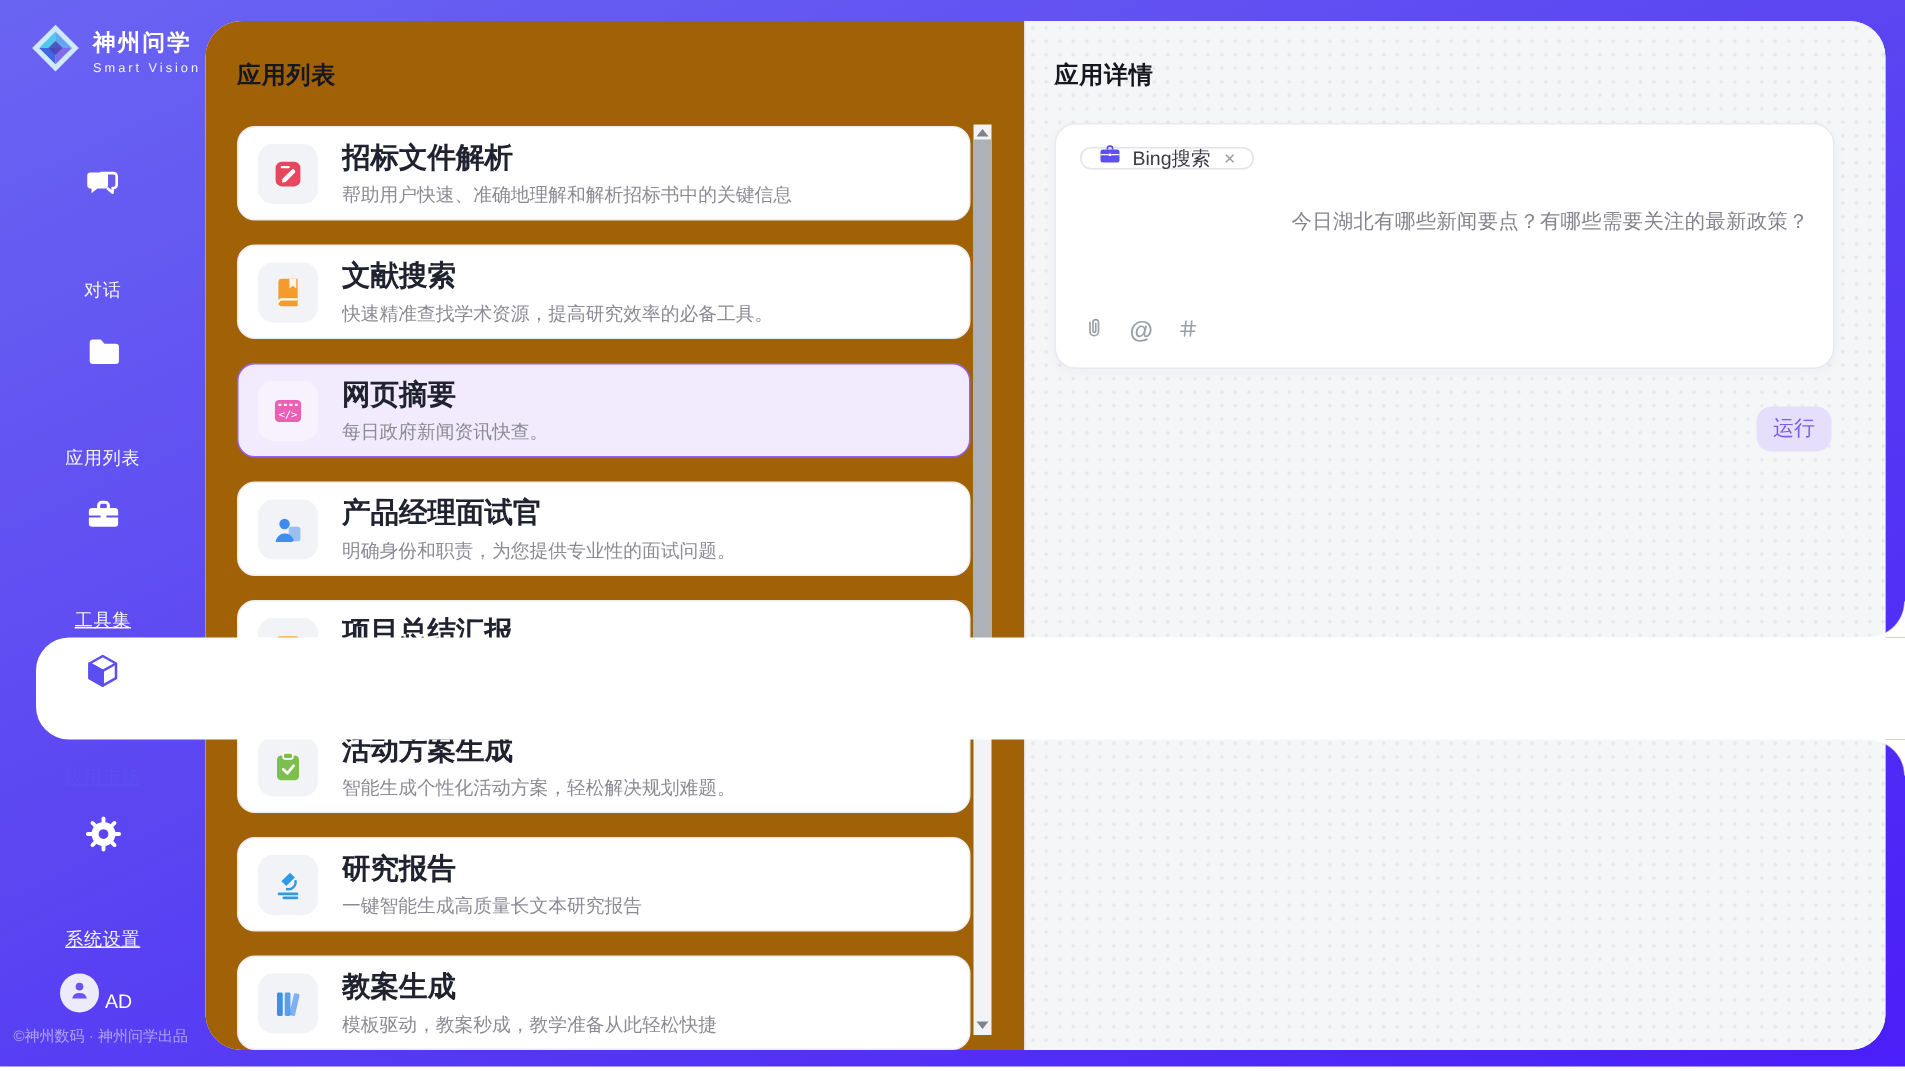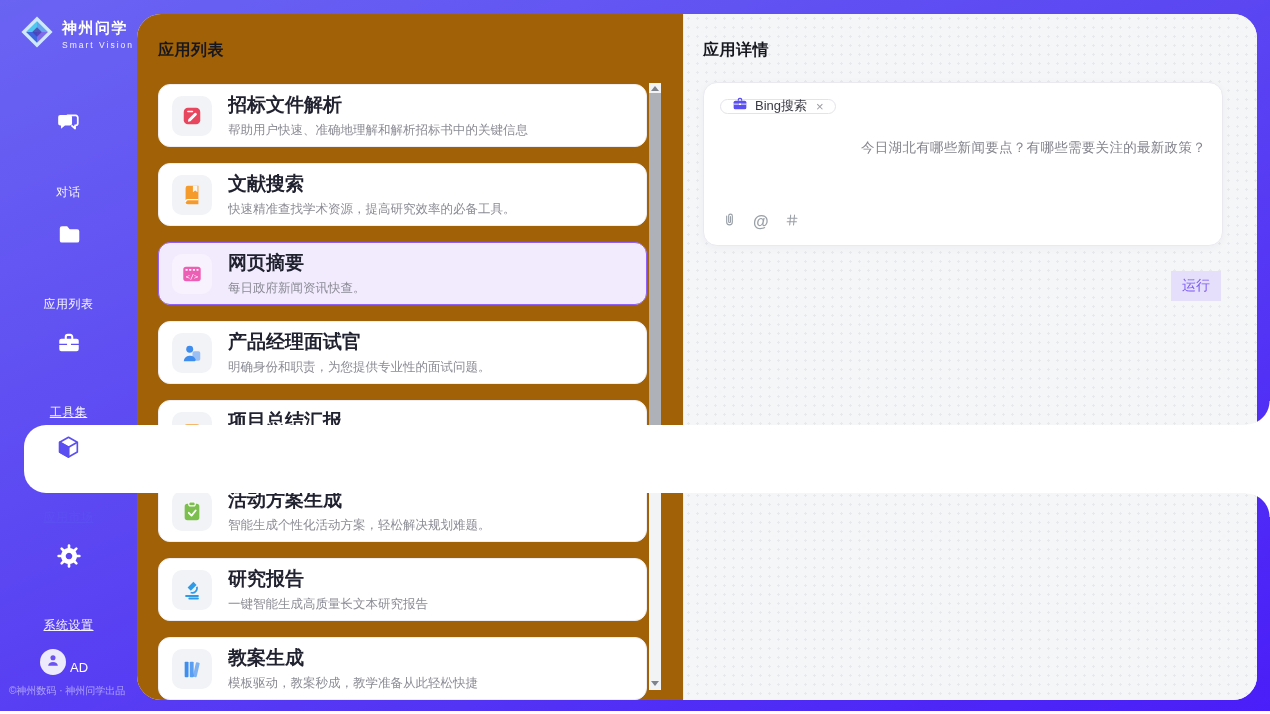--- a/index.html
+++ b/index.html
@@ -62,21 +62,21 @@
   .detail-card { position:absolute; left:19px; top:68px; width:520px; height:164px; background:#fff; border:1px solid #e9e9ef;
                  border-radius:14px; box-shadow:0 2px 8px rgba(40,40,80,.04); padding:15px 16px; }
   .tool-tag { display:inline-flex; align-items:center; gap:7px; height:15px; padding:0 11px; border:1px solid #e3e3ea;
               border-radius:11px; background:#fff; }
   .tool-tag .tag-label { font-size:13px; color:#3a3a46; }
   .tool-tag .tag-close { font-size:13px; color:#9a9aa3; cursor:pointer; margin-left:2px; }
   .query { margin-top:23px; font-size:13.5px; color:#83838d; letter-spacing:.3px; cursor:text;text-align:right; }
   .attach-row { position:absolute; left:17px; bottom:13px; display:flex; align-items:center; gap:15px; color:#9aa0a8; }
   .attach-row .at { font-size:16px; color:#9aa0a8; font-weight:bold; }
   .run-btn { position:absolute; left:487px; top:257px; width:50px; height:30px; background:#E6DFFC; color:#7B5BF5;
-             font-size:14px; border:none; border-radius:0; cursor:pointer; display:flex; align-items:center; justify-content:center; }
+             font-size:14px; border:none; border-radius:10px; cursor:pointer; display:flex; align-items:center; justify-content:center; }
 </style>
 </head>
 <body>
 
 <div class="stage">
   <div class="frame">
 
     <div class="logo">
       <span>
         <svg width="34" height="34" viewBox="0 0 36 36">

